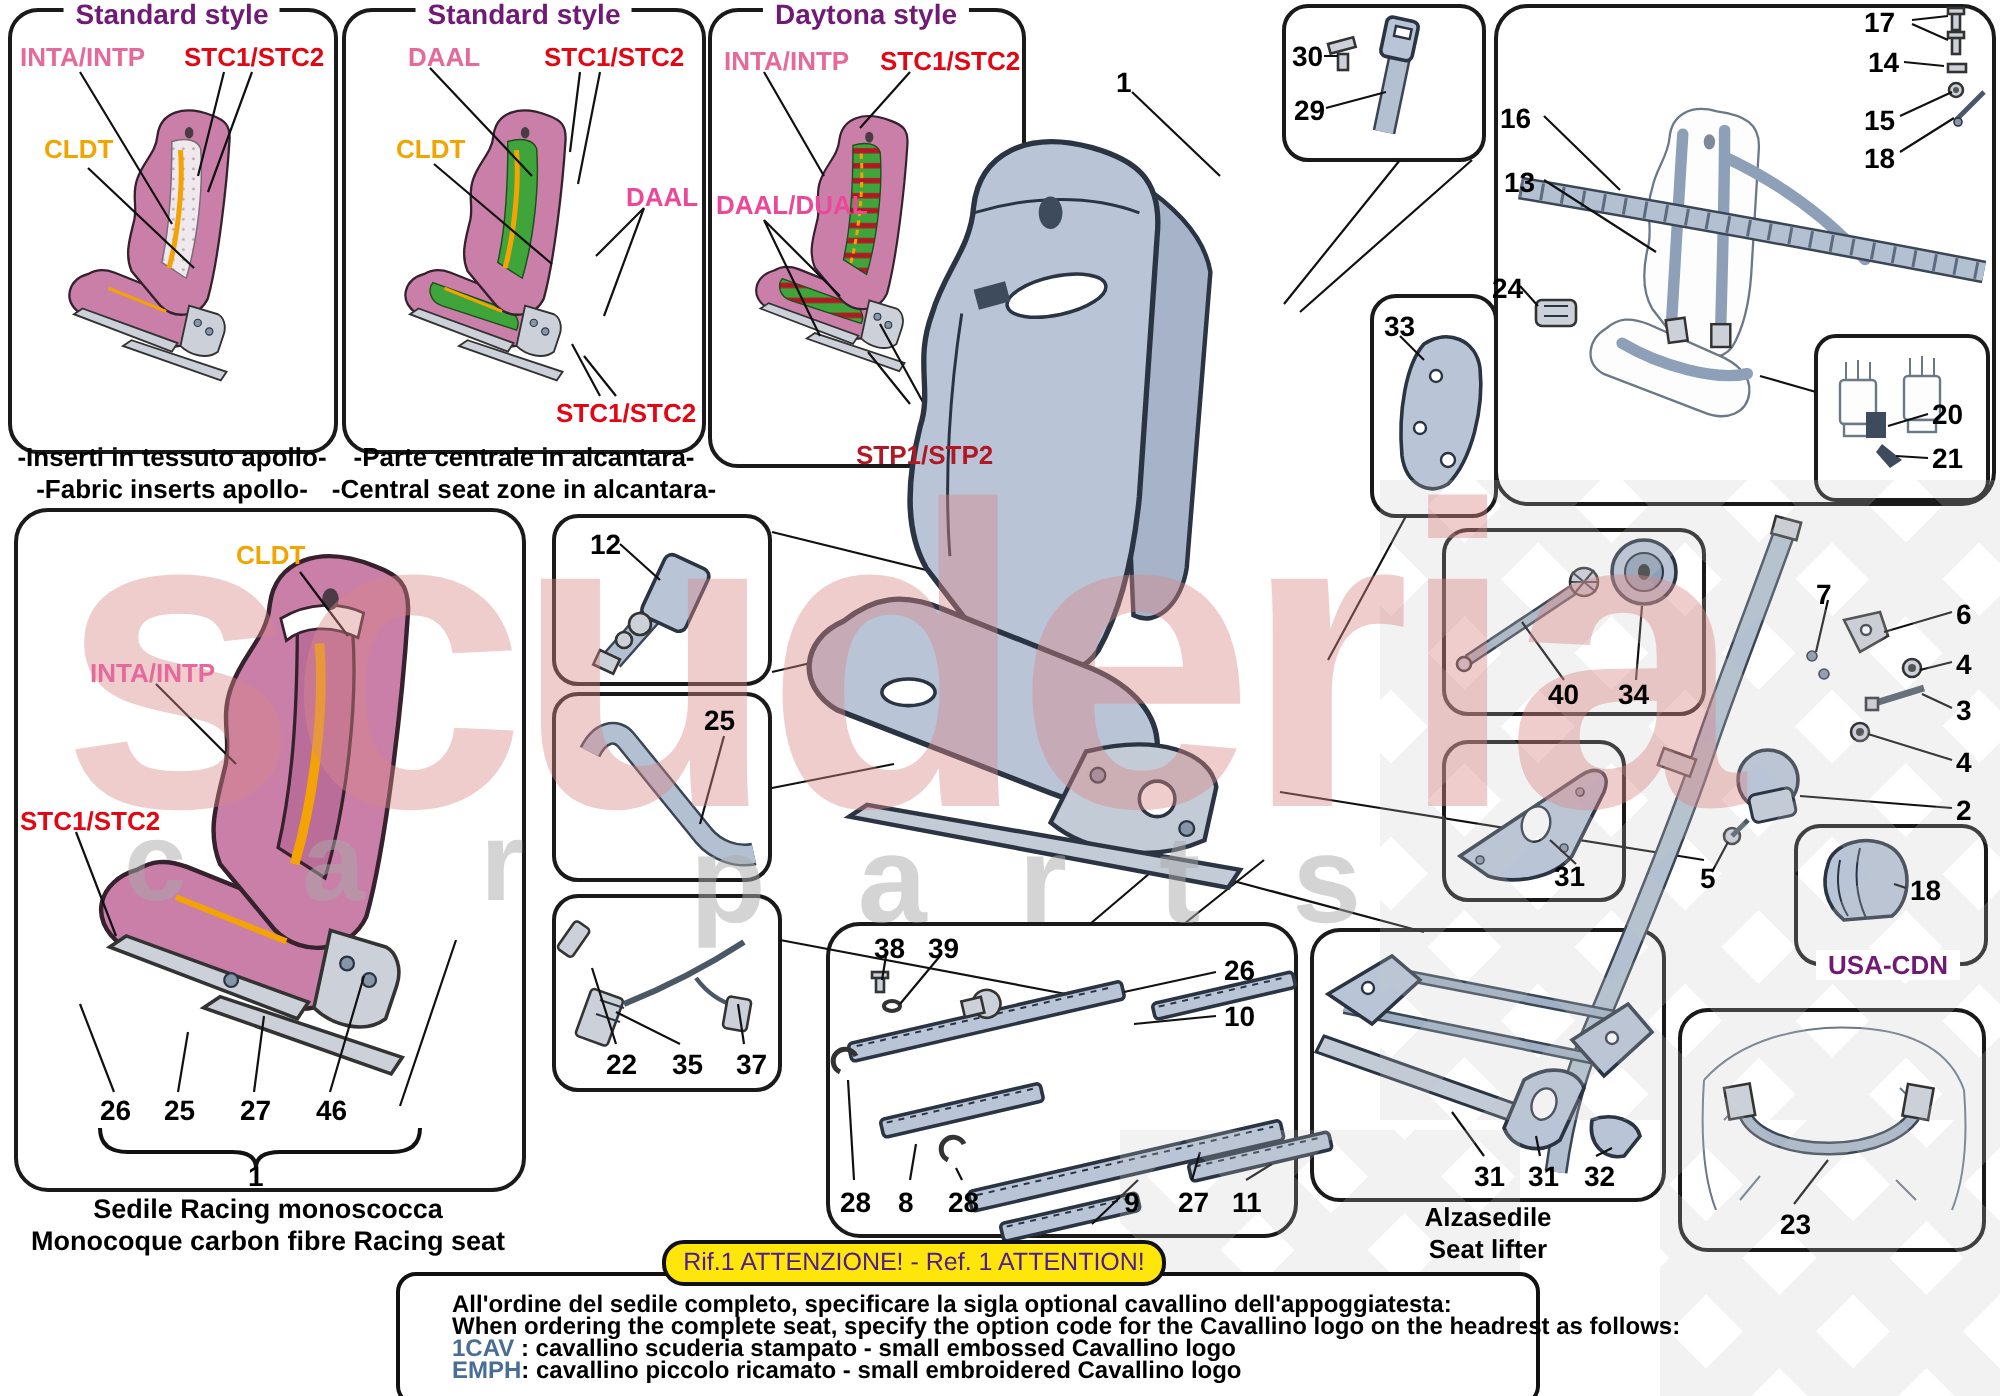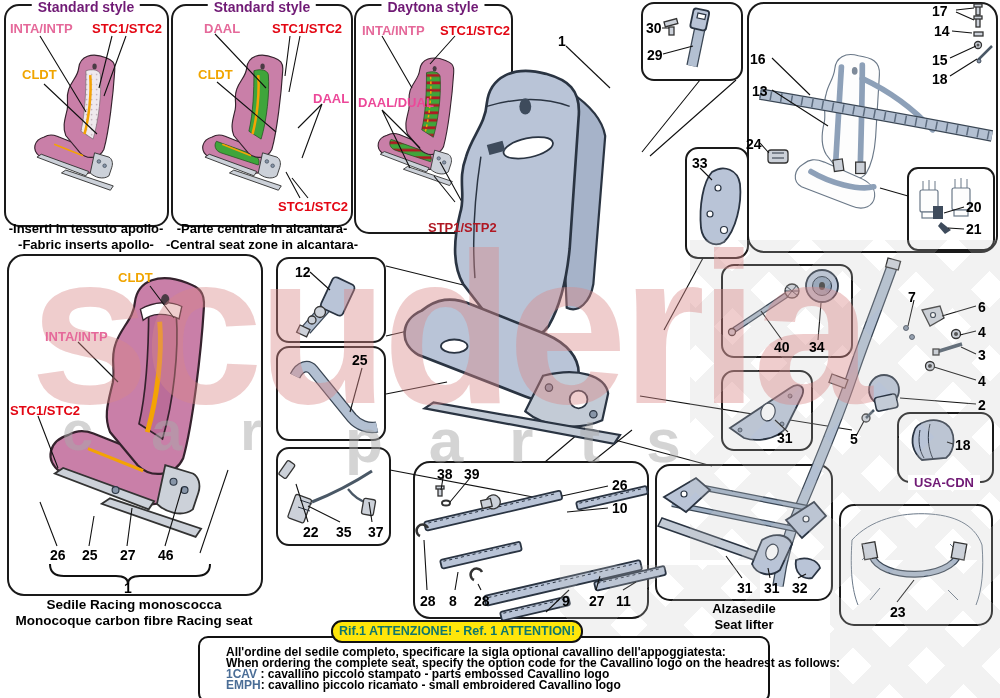--- a/index.html
+++ b/index.html
@@ -15,21 +15,21 @@
   #wm3{left:345px;top:405px;font-size:62px;letter-spacing:46px;color:rgba(170,170,170,.5)}
   .co{position:absolute;z-index:6;font-weight:bold;font-size:14px;color:#000;line-height:1}
   .lbl{position:absolute;z-index:6;font-weight:bold;font-size:13px;line-height:1;white-space:nowrap}
   .cap{position:absolute;z-index:6;font-weight:bold;font-size:13px;color:#000;text-align:center;white-space:nowrap}
   .box-title{position:absolute;z-index:6;font-weight:bold;font-size:14px;color:#701a75;background:#fff;
              padding:0 6px;transform:translateX(-50%);white-space:nowrap}
   .pink-lbl{color:#e5699a}.red-lbl{color:#e30613}.orange-lbl{color:#f0a500}
   .green-lbl{color:#ec4899}.dred-lbl{color:#b01823}
   #attn-badge{position:absolute;z-index:8;left:331px;top:620px;width:248px;height:19px;
               background:#ffe60a;border:2px solid #111;border-radius:11px;text-align:center;
-              font-weight:bold;font-size:12.5px;line-height:19px;color:#0f766e}
+              font-weight:normal;font-size:12.5px;line-height:19px;color:#4c1d95}
   #attn-box{position:absolute;z-index:7;left:198px;top:636px;width:542px;height:54px;background:#fff;
             border:2px solid #111;border-radius:10px;padding:9px 0 0 26px}
   .attn-line{font-weight:bold;font-size:12px;line-height:11px;color:#000;white-space:nowrap}
   .code{color:#4a6d96}
   
   .bx{fill:#fff;stroke:#1a1a1a;stroke-width:2}
   .ld{stroke:#111;stroke-width:1.1;fill:none}
   .pk{fill:#c97fa8;stroke:#35222d;stroke-width:1.6}
   .pk2{fill:#bb6d99;stroke:#35222d;stroke-width:1.2}
   .insG{fill:#3fa53b;stroke:#1d4d1c;stroke-width:1}
@@ -468,17 +468,17 @@
   <span class="co" style="left:955px;top:438px">18</span>
   <span class="co" style="left:737px;top:581px">31</span>
   <span class="co" style="left:764px;top:581px">31</span>
   <span class="co" style="left:792px;top:581px">32</span>
   <span class="co" style="left:890px;top:605px">23</span>
 
   <div id="attn-badge">Rif.1 ATTENZIONE! - Ref. 1 ATTENTION!</div>
   <div id="attn-box">
     <div class="attn-line">All'ordine del sedile completo, specificare la sigla optional cavallino dell'appoggiatesta:</div>
     <div class="attn-line">When ordering the complete seat, specify the option code for the Cavallino logo on the headrest as follows:</div>
-    <div class="attn-line"><span class="code">1CAV</span> <span>: cavallino piccolo stampato - parts embossed Cavallino logo</span></div>
+    <div class="attn-line"><span class="code">1CAV</span> <span>: cavallino scuderia stampato - small embossed Cavallino logo</span></div>
     <div class="attn-line"><span class="code">EMPH</span><span>: cavallino piccolo ricamato - small embroidered Cavallino logo</span></div>
   </div>
 
 </div>
 
 </body></html>

